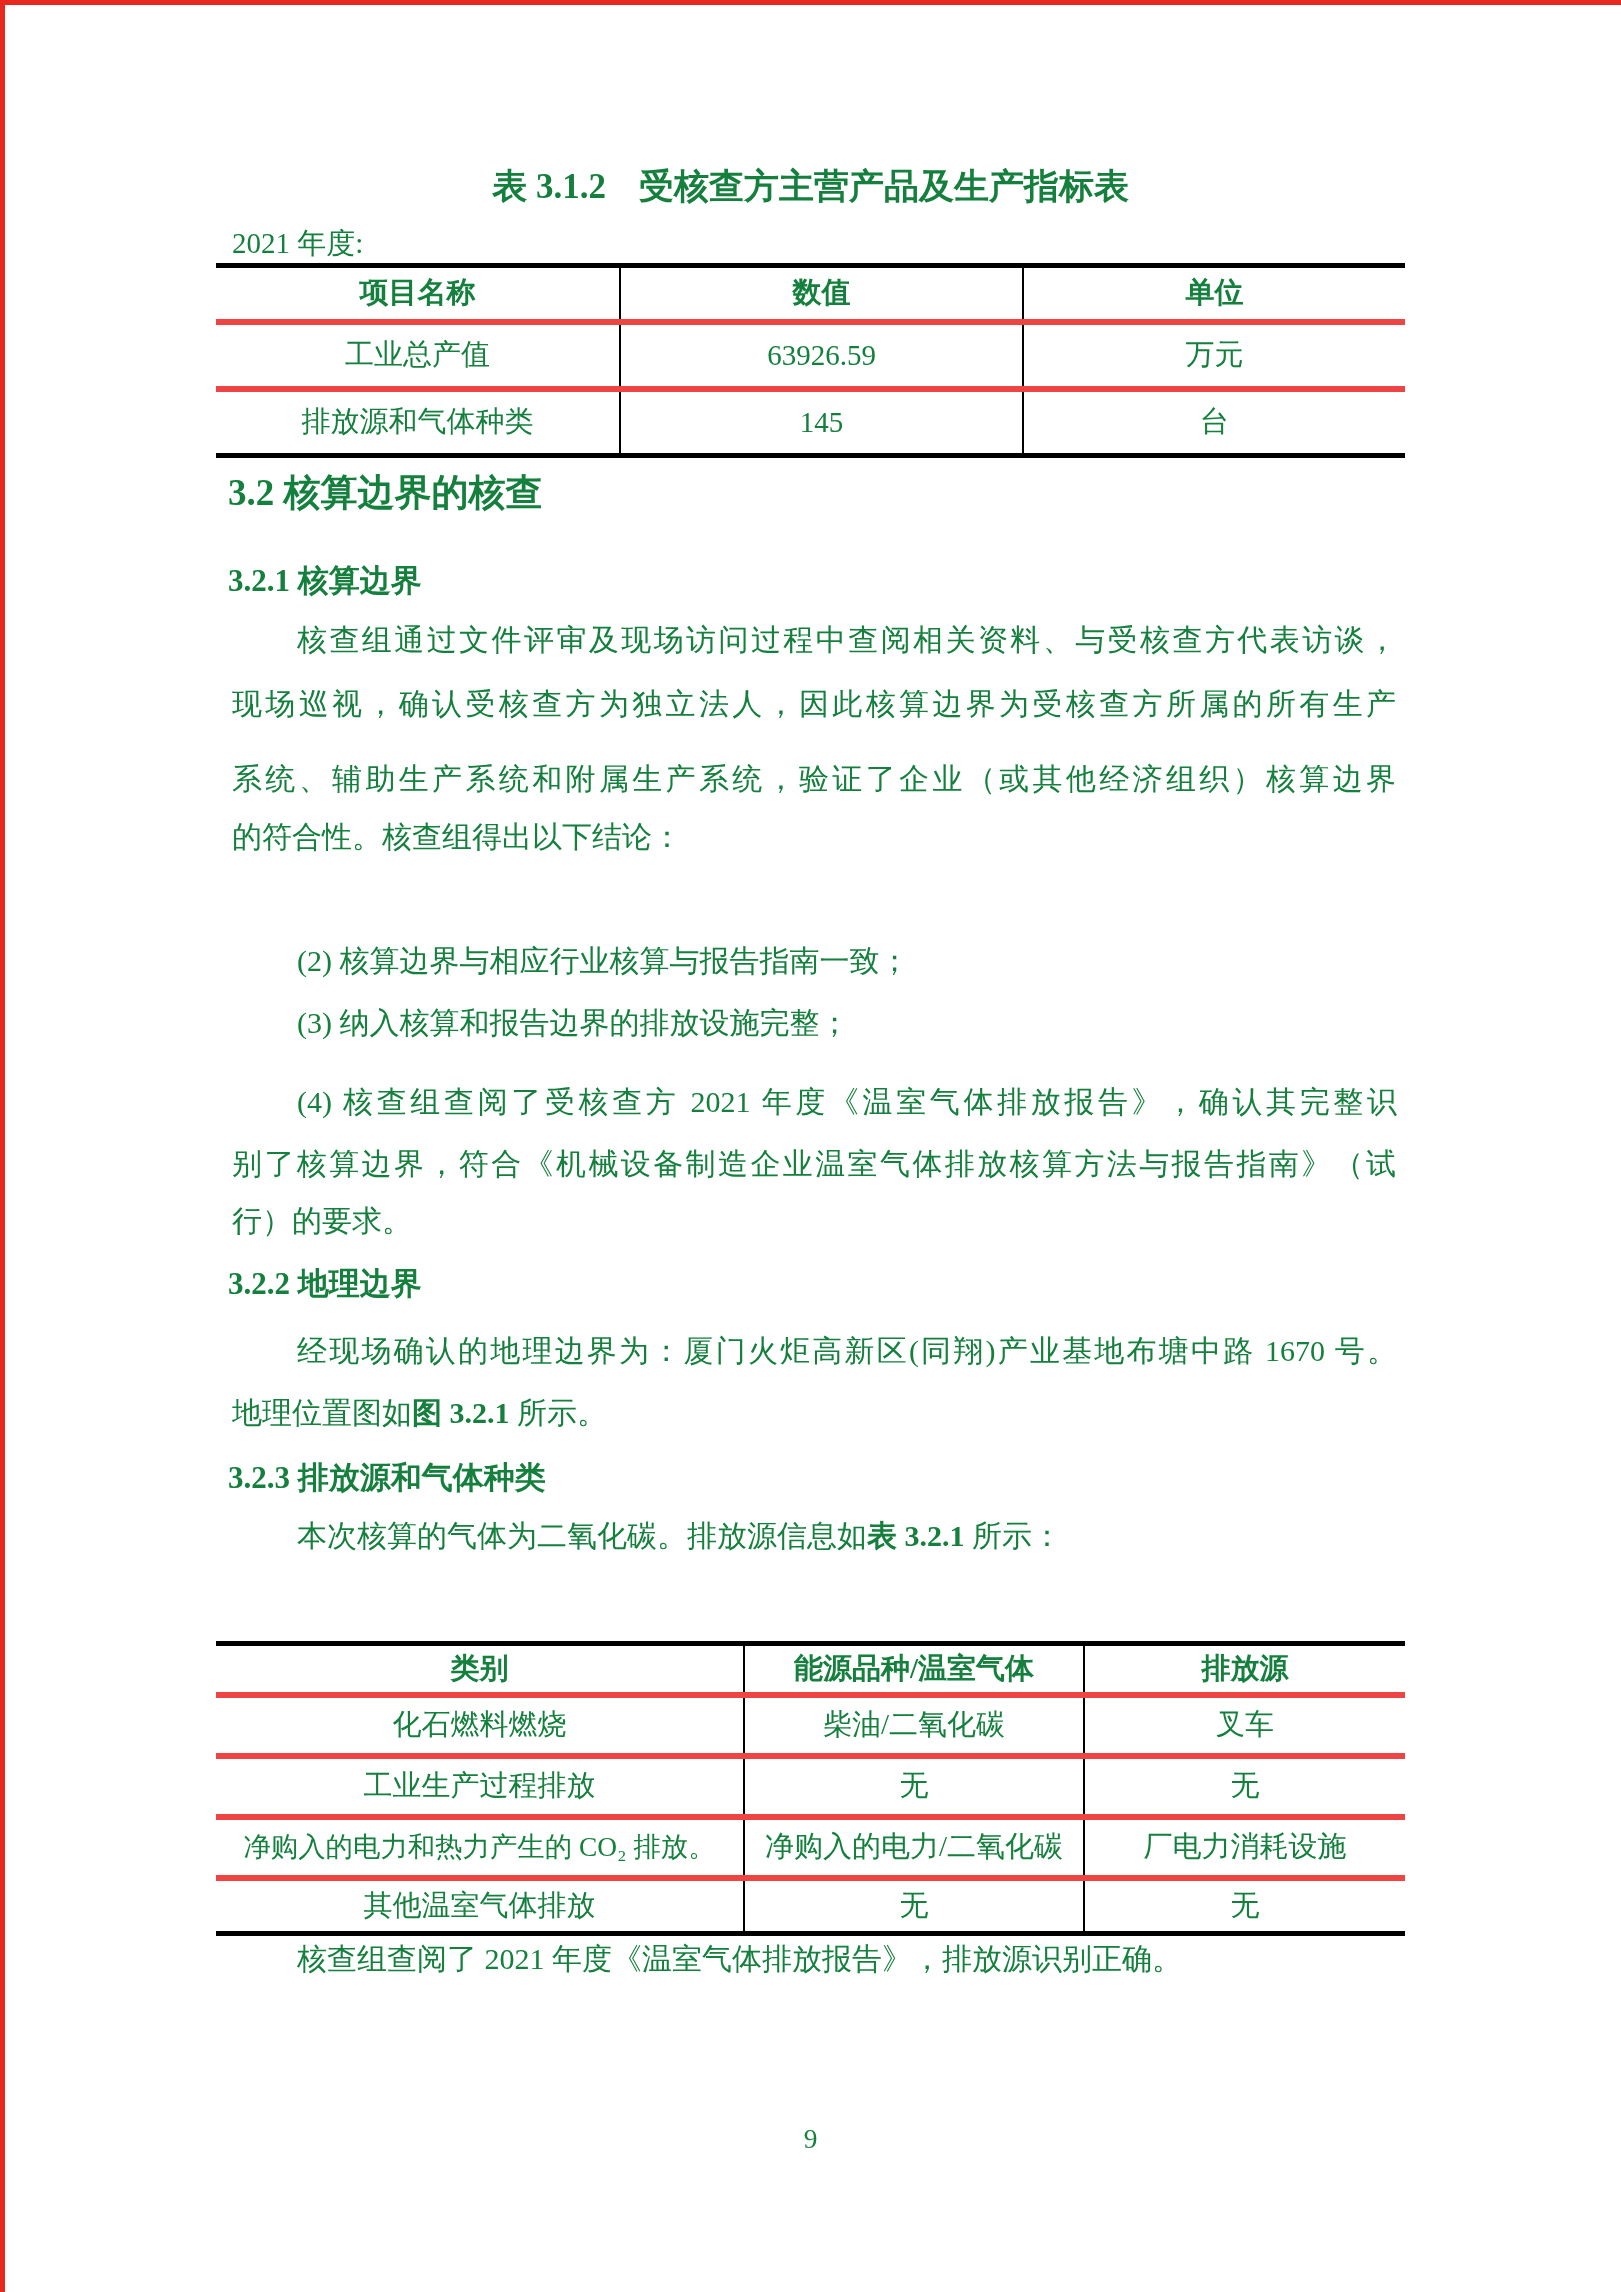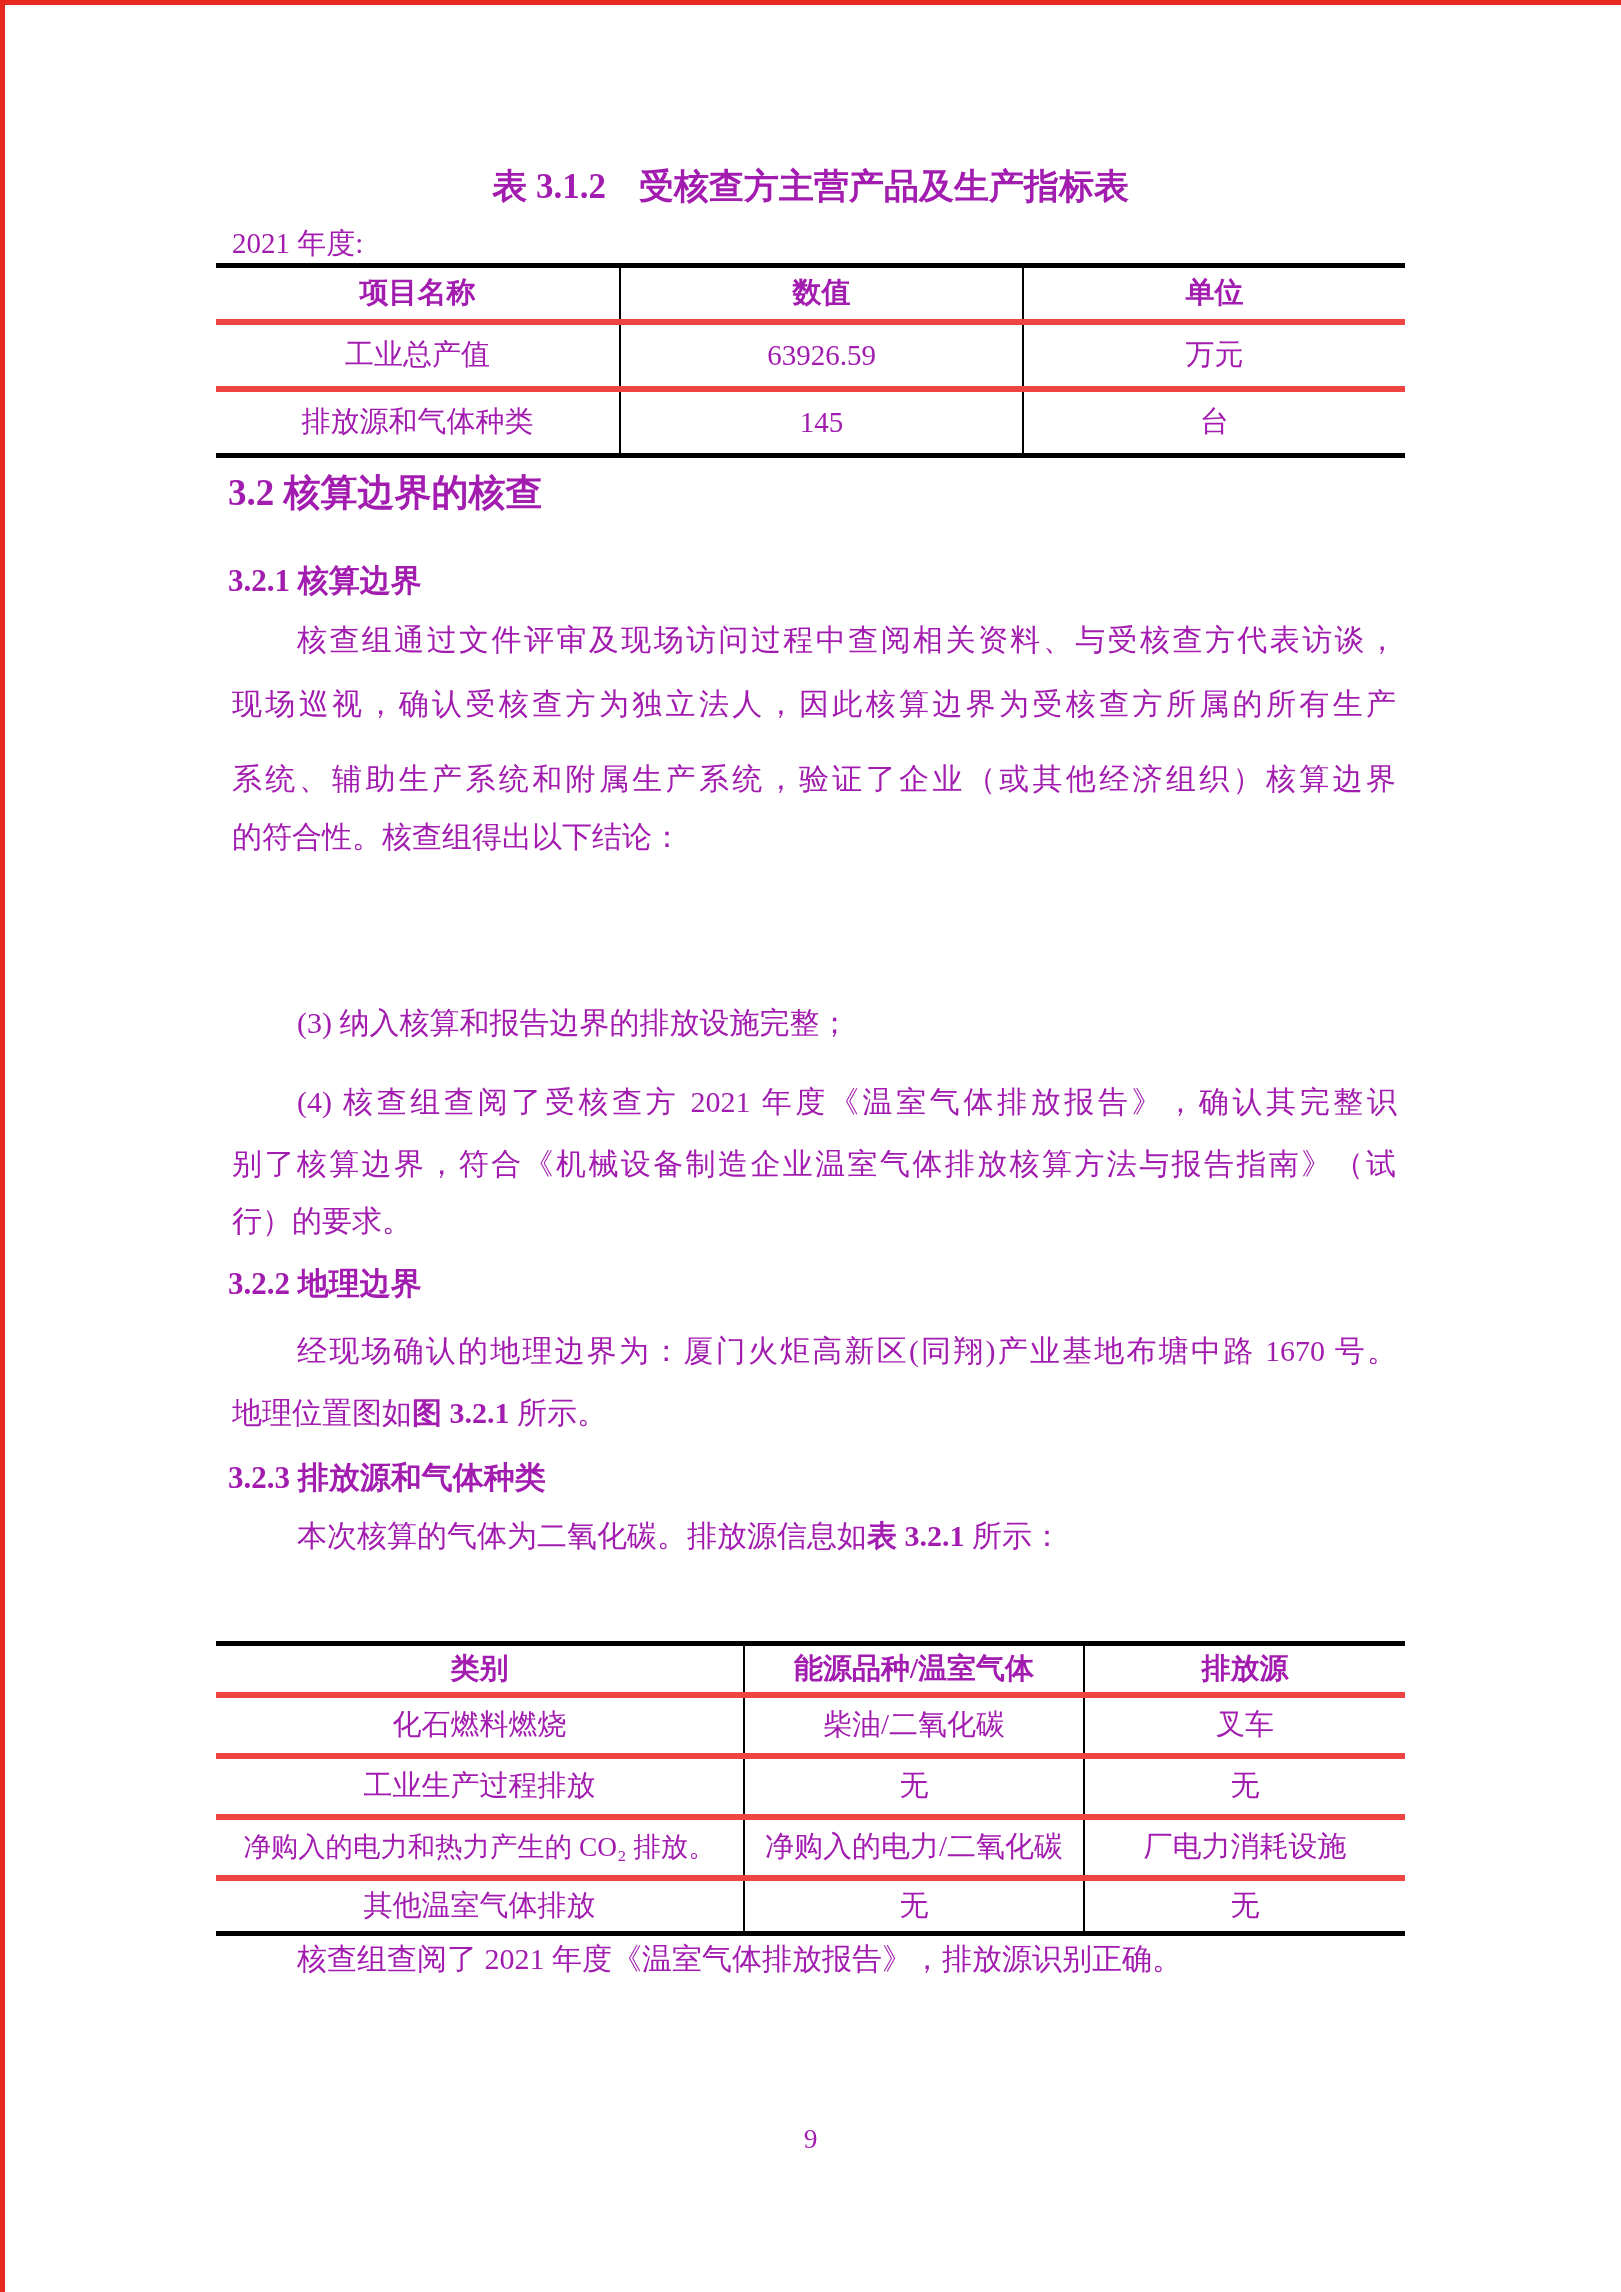--- a/index.html
+++ b/index.html
@@ -1,21 +1,21 @@
 <!DOCTYPE html>
 <html lang="zh"><head>
 <meta charset="utf-8">
 <style>
   html,body{margin:0;padding:0;background:#888;}
   .page{
     position:relative;
     width:1621px;height:2293px;
     background:#ffffff;
     font-family:"Liberation Serif","DejaVu Serif",serif;
-    color:#a21caf;
+    color:#15803d;
     overflow:hidden;
   }
   .red-top{position:absolute;left:0;top:0;width:1621px;height:4.9px;background:#e8281e;}
   .red-left{position:absolute;left:0;top:0;width:4.9px;height:2293px;background:#e8281e;}
   .caption{
     position:absolute;left:216px;width:1189px;
     text-align:center;font-weight:bold;
     font-size:35px;line-height:43px;white-space:nowrap;
   }
   .caption .cap-label{margin-right:33px;}
@@ -95,20 +95,21 @@
     </table>
 
   <div class="h-big" style="top:470px">3.2 核算边界的核查</div>
   <div class="h-sub" style="top:561px">3.2.1 核算边界</div>
 
   <div class="bline indent just" style="top:620px">核查组通过文件评审及现场访问过程中查阅相关资料、与受核查方代表访谈，</div>
   <div class="bline just" style="top:684px">现场巡视，确认受核查方为独立法人，因此核算边界为受核查方所属的所有生产</div>
   <div class="bline just" style="top:759px">系统、辅助生产系统和附属生产系统，验证了企业（或其他经济组织）核算边界</div>
   <div class="bline" style="top:817px">的符合性。核查组得出以下结论：</div>
 
+  <div class="bline indent" style="top:941px">(2) 核算边界与相应行业核算与报告指南一致；</div>
   <div class="bline indent" style="top:1003px">(3) 纳入核算和报告边界的排放设施完整；</div>
   <div class="bline indent just" style="top:1082px">(4) 核查组查阅了受核查方 2021 年度《温室气体排放报告》，确认其完整识</div>
   <div class="bline just" style="top:1144px">别了核算边界，符合《机械设备制造企业温室气体排放核算方法与报告指南》（试</div>
   <div class="bline" style="top:1201px">行）的要求。</div>
 
   <div class="h-sub" style="top:1264px">3.2.2 地理边界</div>
   <div class="bline indent just" style="top:1331px">经现场确认的地理边界为：厦门火炬高新区(同翔)产业基地布塘中路 1670 号。</div>
   <div class="bline" style="top:1393px">
     <span>地理位置图如</span><span class="b">图 3.2.1</span><span> 所示。</span>
   </div>

